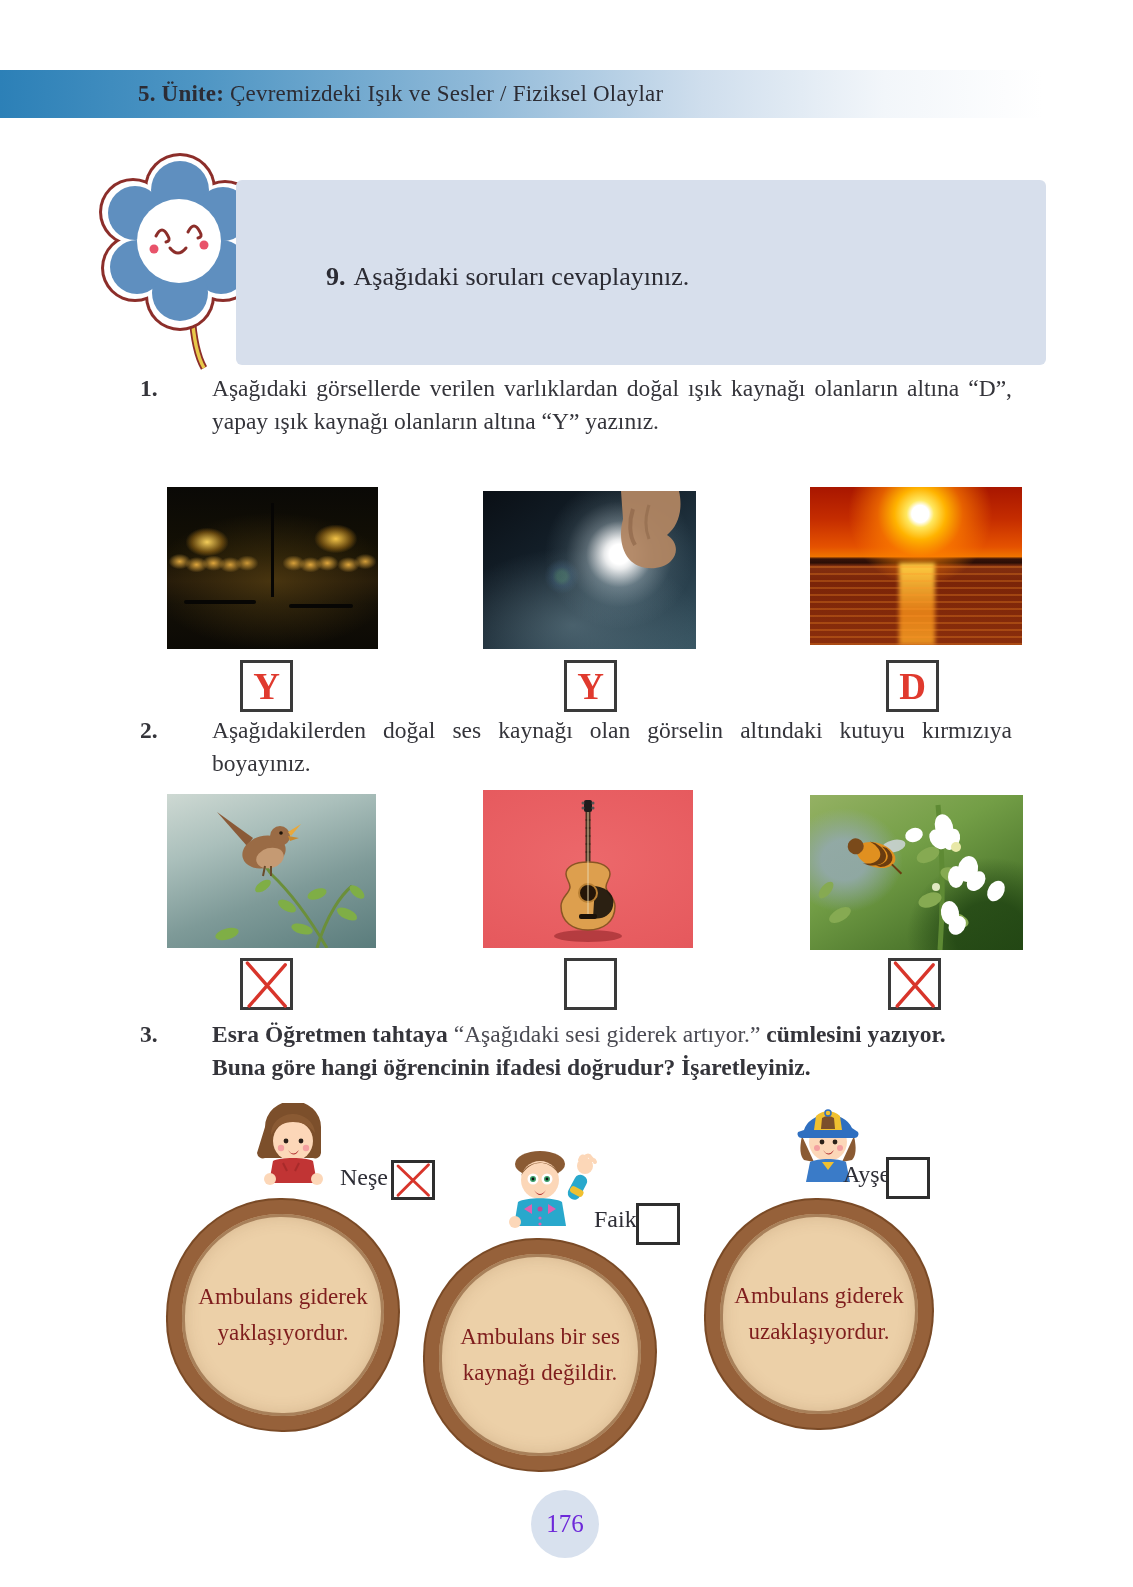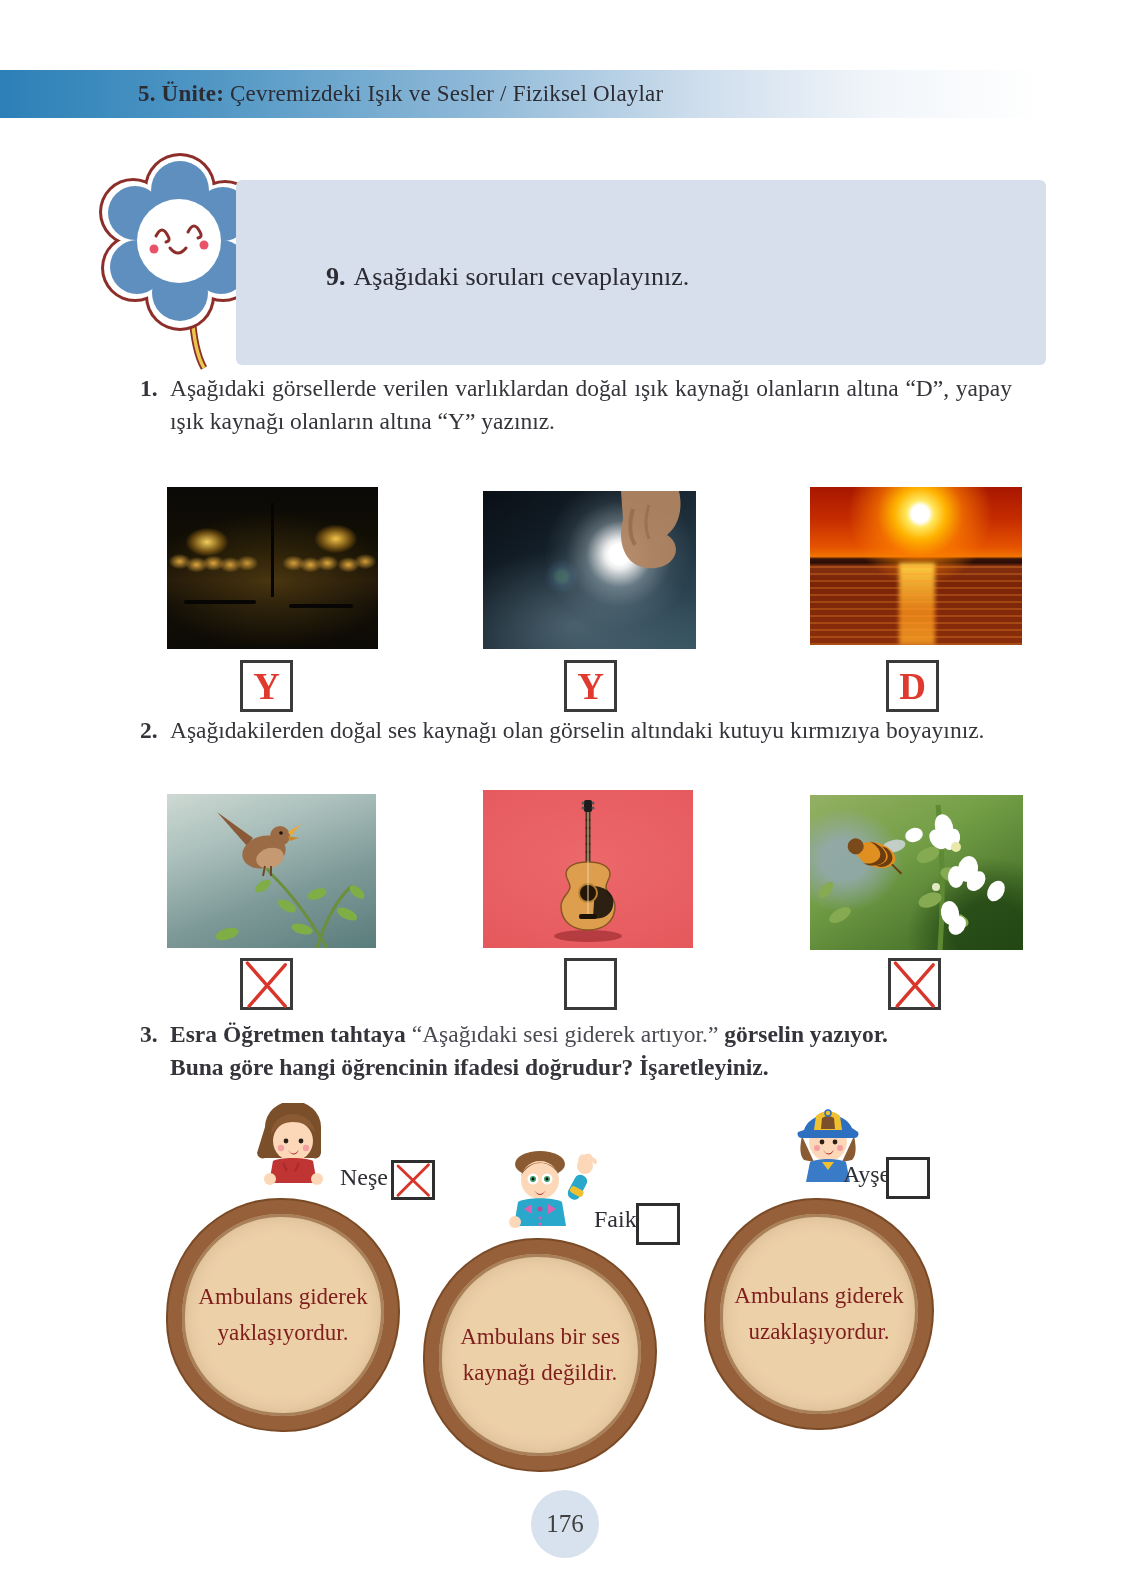--- a/index.html
+++ b/index.html
@@ -16,21 +16,21 @@
   
   .big-box{position:absolute;left:200px;top:180px;width:810px;height:185px;
     background:#d7dfec;border-radius:6px;margin-left:36px;}
   .big-box .txt{position:absolute;left:90px;top:82px;font-size:26px;color:#2b2b33;}
   .big-box .num{font-weight:bold;margin-right:8px;}
   .flower{position:absolute;left:88px;top:146px;width:185px;height:225px;}
 
   
   .q{position:absolute;left:140px;width:872px;display:flex;font-size:23.5px;line-height:1.42;color:#34343a;}
   .q .qnum{flex:0 0 30px;font-weight:bold;}
-  .q .qtext{flex:1;text-align:justify;}
+  .q .qtext{flex:1;text-align:justify;margin-left:42px;}
   .q1{top:372px;} .q2{top:714px;} .q3{top:1018px;}
   .q3 .qtext{text-align:left;}
   .q3 .b{font-weight:bold;}
   .q3 .light{font-weight:normal;color:#4a4a52;}
 
   
   .photo{position:absolute;overflow:hidden;}
 
   .ph-street{background:
     radial-gradient(30px 20px at 19% 34%,rgba(255,215,95,.95),rgba(190,130,25,.45) 50%,transparent 72%),
@@ -86,21 +86,21 @@
   .sign{position:absolute;border:14px solid #96613a;border-radius:49% 51% 50% 50%/51% 49% 52% 48%;
     background:#ecd0a8;box-sizing:border-box;
     box-shadow:0 0 0 2px #7a4a26, inset 0 0 0 3px rgba(122,74,38,.55), inset 0 0 18px rgba(122,74,38,.25);
     display:flex;align-items:center;justify-content:center;}
   .sign .stxt{font-size:23px;line-height:1.55;color:#7f1d1d;text-align:center;}
   .kid{position:absolute;}
 
   
   .pagenum{position:absolute;left:531px;top:1490px;width:68px;height:68px;border-radius:50%;
     background:#d8e1ee;display:flex;align-items:center;justify-content:center;
-    font-size:25px;color:#404040;}
+    font-size:25px;color:#6d28d9;}
 </style>
 </head>
 <body>
 
 <div id="page">
 
   <div class="unit-bar">
     <div class="txt"><b>5. Ünite:</b><span> Çevremizdeki Işık ve Sesler / Fiziksel Olaylar</span></div>
   </div>
 
@@ -288,21 +288,21 @@
   </div>
   <div class="ansbox" style="left:888px;top:958px;">
     <svg class="xmark" viewBox="0 0 60 60">
       <path d="M8,6 L52,56 M52,8 L10,56" stroke="#d8352b" stroke-width="4" stroke-linecap="round" fill="none"></path>
     </svg>
   </div>
 
   <div class="q q3">
     <span class="qnum">3.</span>
     <span class="qtext">
-      <span class="b">Esra Öğretmen tahtaya </span><span class="light">“Aşağıdaki sesi giderek artıyor.” </span><span class="b">görselin yazıyor.</span>
+      <span class="b">Esra Öğretmen tahtaya </span><span class="light">“Aşağıdaki sesi giderek artıyor.” </span><span class="b">cümlesini yazıyor.</span>
       <span class="b" style="display:block;">Buna göre hangi öğrencinin ifadesi doğrudur? İşaretleyiniz.</span>
     </span>
   </div>
 
   <svg class="kid" style="left:243px;top:1103px;width:100px;height:105px;" viewBox="0 0 100 105">
     <path d="M22,30 a28,26 0 0 1 56,0 l0,26 a6,6 0 0 1 -8,5 l-48,0 a6,6 0 0 1 -8,-5 Z" fill="#7c4f2b" transform="translate(0,-6)"></path>
     <circle cx="50" cy="38" r="20" fill="#fcd7b8"></circle>
     <path d="M28,32 a22,20 0 0 1 44,-2 c-6,-8 -14,-11 -22,-11 c-9,0 -17,4 -22,13 z" fill="#8a5a33"></path>
     <circle cx="43" cy="38" r="2.4" fill="#2a2018"></circle>
       <circle cx="58" cy="38" r="2.4" fill="#2a2018"></circle>

